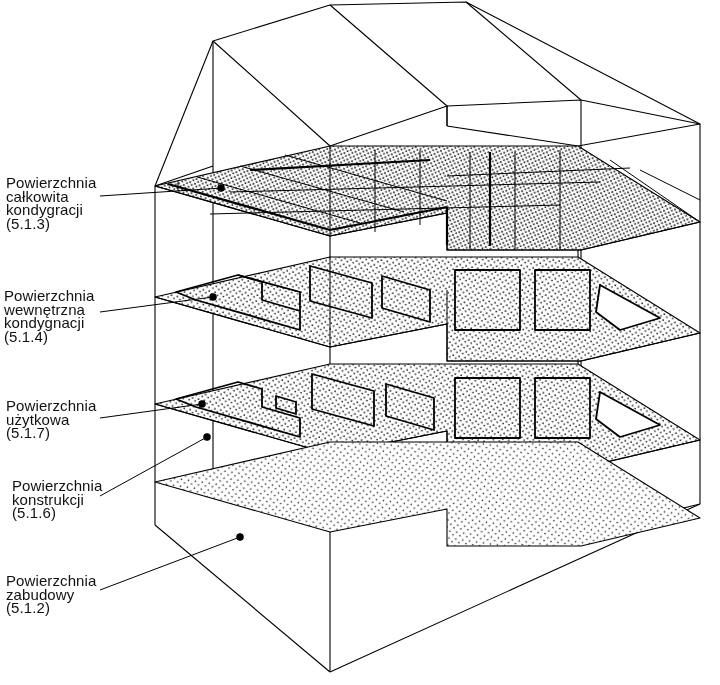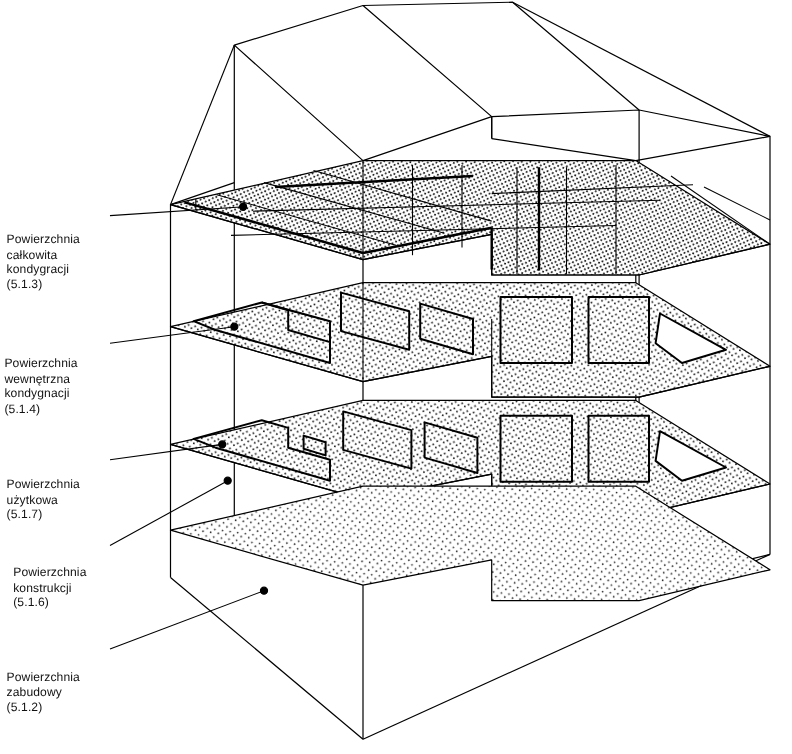--- a/index.html
+++ b/index.html
@@ -16,26 +16,25 @@
   }
   #diagram-root {
     position: absolute;
     left: 0; top: 0;
     width: 720px;
     height: 685px;
   }
   .label {
     position: absolute;
     font-family: "Liberation Sans", sans-serif;
-    font-size: 11px;
+    font-size: 15px;
     line-height: 13.5px;
     color: #111111;
     white-space: pre-line;
     letter-spacing: 0.1px;
-    margin-top: 36px;
   }
   svg { display: block; }
 </style>
 </head>
 <body>
 
 <div id="diagram-root">
 
   <svg width="720" height="685" viewBox="0 0 720 685">
     <defs>

